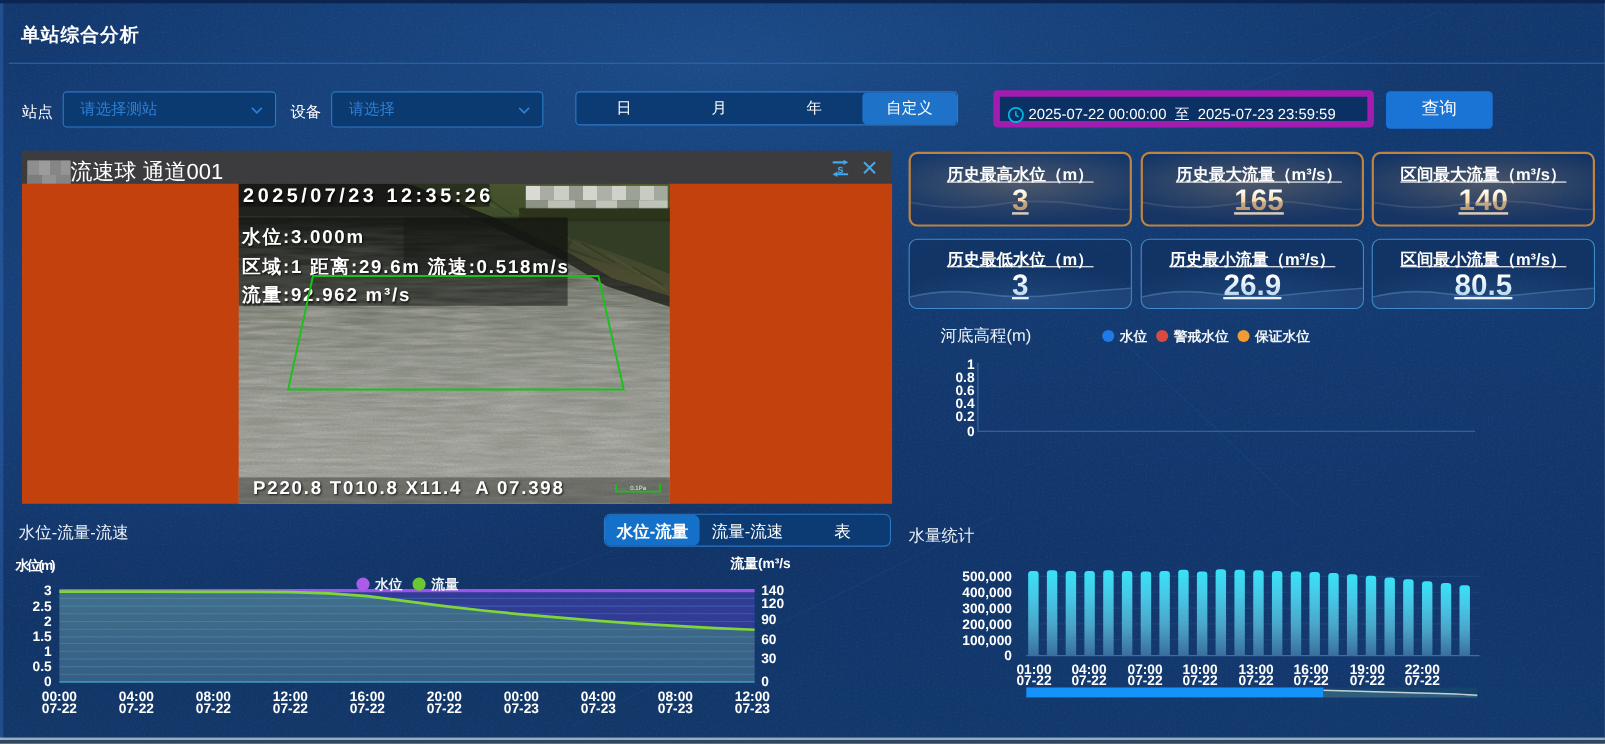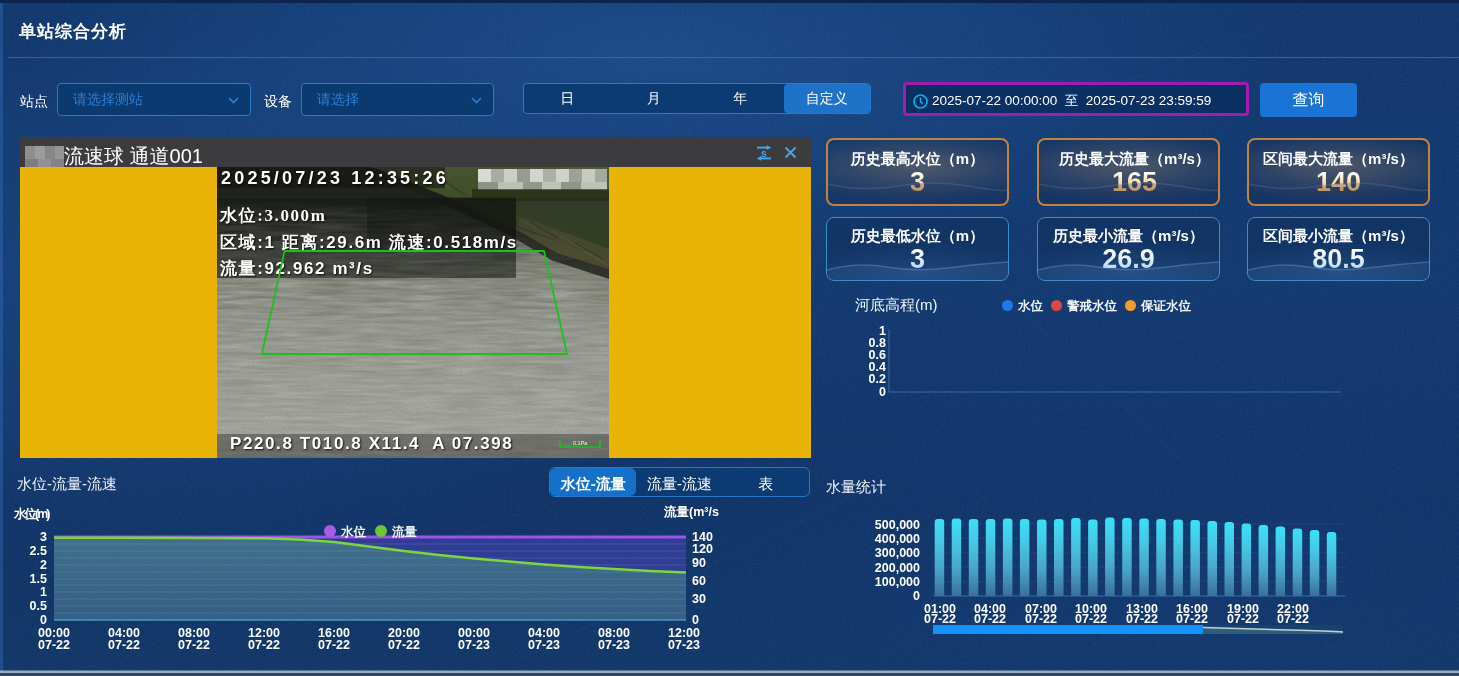--- a/index.html
+++ b/index.html
@@ -28,36 +28,36 @@
   color:#2d7fd4; font-size:14px; line-height:31px; padding-left:15px;
 }
 .chev { position:absolute; top:13px; width:11px; height:7px; }
 .btngroup {
   left:523px; top:83px; width:348px; height:31px; border:1px solid #2a7ac8; border-radius:4px;
   background:#0c3a72; display:flex;
 }
 .btngroup .seg { flex:1; text-align:center; line-height:29px; font-size:14px; color:#fff; }
 .btngroup .seg.active { background:#1e73c8; border-radius:4px; }
 .datebox {
-  left:903px; top:82px; width:346px; height:34px; border:3px solid #a21caf; border-radius:4px;
+  left:903px; top:82px; width:346px; height:34px; border:6px solid #a21caf; border-radius:4px;
   background:#0a3064; font-size:13.5px; color:#fff; line-height:32px;
 }
 .datebox .txt { position:absolute; left:26px; top:0; letter-spacing:0; }
 #querybtn { left:1260px; top:83px; width:97px; height:34px; background:#1a74d6; border-radius:4px;
   text-align:center; line-height:34px; font-size:16px; color:#fff; }
 
 #vpanel { left:20px; top:137px; width:791px; height:321px; }
 #vheader { left:0; top:0; width:791px; height:30px; background:#3c3c3e; }
 #vheader .vtitle { position:absolute; left:44px; top:6px; font-size:20px; color:#fff; }
-#vbody { left:0; top:30px; width:791px; height:291px; background:#eab308; }
+#vbody { left:0; top:30px; width:791px; height:291px; background:#c2410c; }
 #vimg { left:197px; top:0px; width:392px; height:291px; overflow:hidden;
   background:linear-gradient(180deg, #23261f 0%, #2e3128 8%, #3c4035 15%, #4e5246 25%, #5f6356 31%, #767a6d 40%, #878b80 55%, #94978d 75%, #9a9d93 90%, #92958c 100%);
 }
 
-.card { width:183px; border-radius:8px; text-align:center; overflow:hidden; }
+.card { width:203px; border-radius:8px; text-align:center; overflow:hidden;text-decoration:underline; }
 .card .ct { font-size:15px; font-weight:bold; color:#fff; margin-top:10px; }
 .card .cv { font-size:27px; font-weight:bold; margin-top:-1px; line-height:28px; }
 .card.orange { height:68px; border:2px solid #c08440;
   background:radial-gradient(175px 44px at 50% 42%, rgba(150,130,110,0.45), rgba(150,130,110,0) 78%), rgba(16,44,88,0.50); }
 .card.orange .cv { background:linear-gradient(180deg,#ffffff 16%, #fbd9a4 52%, #efa04a 95%);
   -webkit-background-clip:text; background-clip:text; color:transparent; }
 .card.blue { height:64px; border:1px solid #3f8cc9;
   background:radial-gradient(160px 40px at 50% 90%, rgba(80,140,205,0.20), rgba(80,140,205,0) 80%), rgba(14,42,86,0.42); }
 .card.blue .cv { background:linear-gradient(180deg,#ffffff 22%, #cfe4f5 65%, #a8cbe8 100%);
   -webkit-background-clip:text; background-clip:text; color:transparent; }
@@ -190,21 +190,21 @@
       <div class="abs" style="left:0px;top:0px;width:228px;height:21px;background:rgba(20,20,18,0.55);"></div>
       <div class="abs vtxt" style="left:4px; top:1px; font-size:18px; letter-spacing:3.2px;">2025/07/23 12:35:26</div>
 
       <div class="abs" style="left:261px;top:2px;width:129px;height:13px;
         background:
          linear-gradient(90deg, rgba(232,233,229,0.9) 0 13px, rgba(186,188,183,0.85) 13px 26px, rgba(218,219,215,0.9) 26px 39px, rgba(165,168,161,0.85) 39px 52px, rgba(226,227,223,0.9) 52px 65px, rgba(190,193,187,0.85) 65px 78px, rgba(222,223,219,0.9) 78px 91px, rgba(172,175,168,0.85) 91px 104px, rgba(214,215,211,0.9) 104px 117px, rgba(180,183,177,0.85) 117px 129px);"></div>
       <div class="abs" style="left:261px;top:15px;width:129px;height:8px;background:linear-gradient(90deg, rgba(165,170,163,0.75) 0 20px, rgba(218,220,216,0.8) 20px 45px, rgba(172,177,170,0.75) 45px 64px, rgba(223,225,221,0.8) 64px 83px, rgba(168,173,166,0.75) 83px 103px, rgba(220,222,218,0.8) 103px 123px);"></div>
       <div class="abs" style="left:255px;top:22px;width:137px;height:12px;background:rgba(34,40,18,0.65);"></div>
 
       <div class="abs" style="left:0px;top:31px;width:299px;height:80px;background:rgba(10,12,10,0.5);"></div>
-      <div class="abs vtxt" style="left:3px; top:37px;font-family:Liberation Serif, serif;">水位:3.000m</div>
+      <div class="abs vtxt" style="left:3px; top:37px;">水位:3.000m</div>
       <div class="abs vtxt" style="left:3px; top:64px;">区域:1 距离:29.6m 流速:0.518m/s</div>
       <div class="abs vtxt" style="left:3px; top:90px;">流量:92.962 m³/s</div>
 
       <svg class="abs" style="left:0;top:0;" width="392" height="291" viewBox="0 0 392 291">
         <polygon points="67.5,84 327,84 350,187 45,187" fill="none" stroke="#19c219" stroke-width="1.8"></polygon>
       </svg>
 
       <div class="abs" style="left:0px;top:267px;width:392px;height:24px;background:rgba(20,20,18,0.35);"></div>
       <div class="abs vtxt" style="left:13px; top:267px;">P220.8 T010.8 X11.4&nbsp; A 07.398</div>
 

